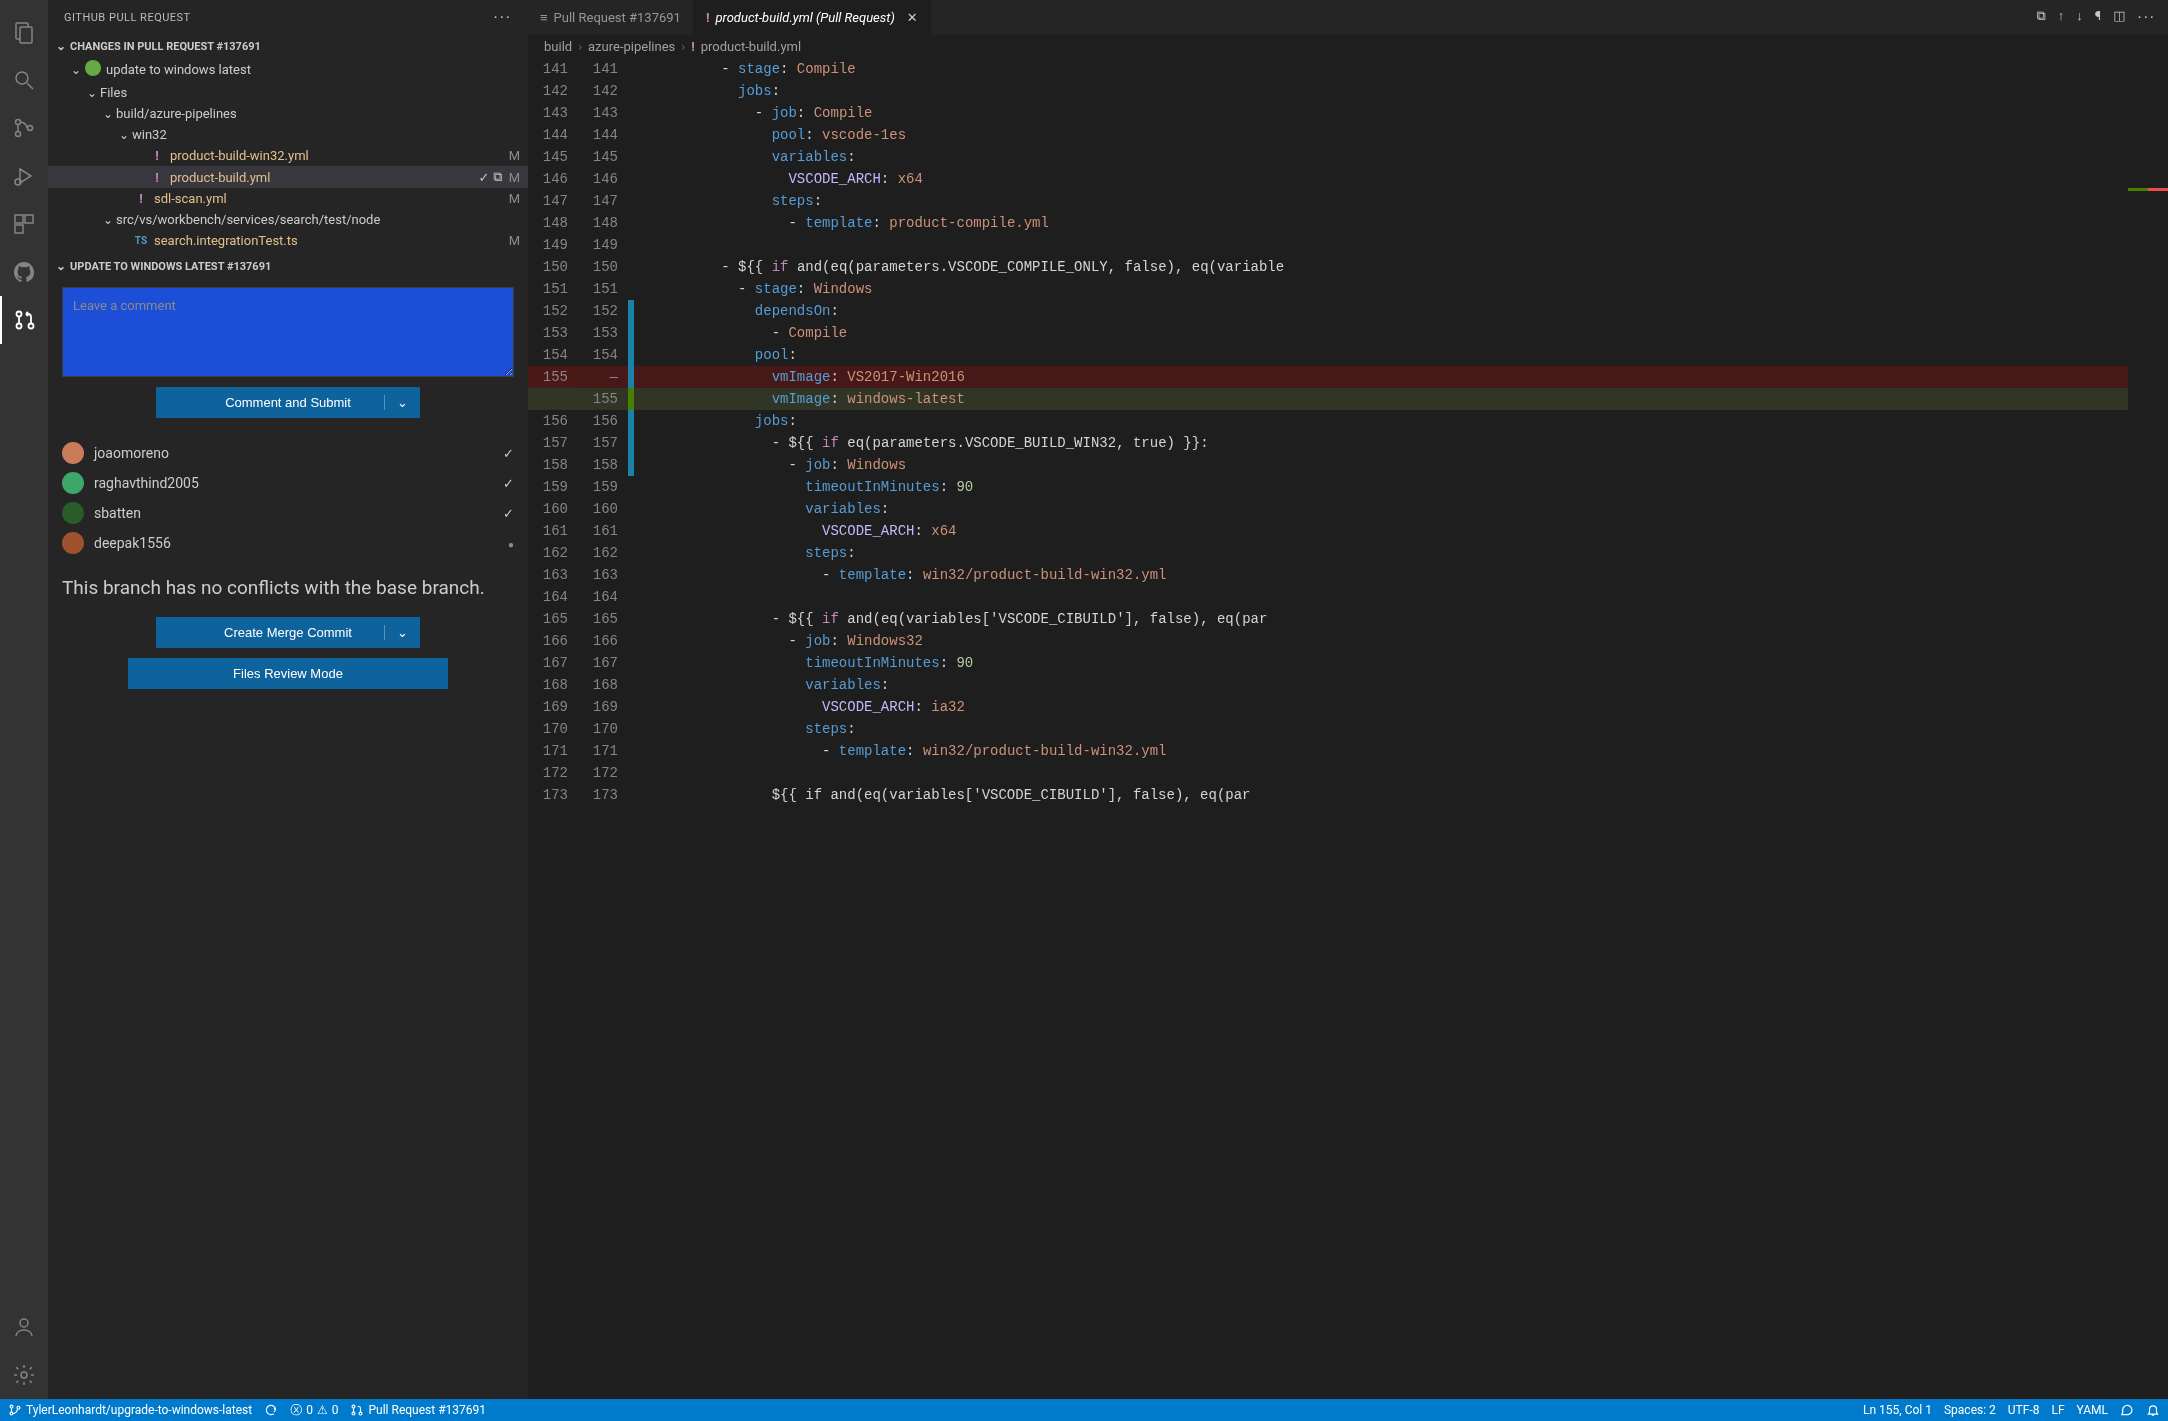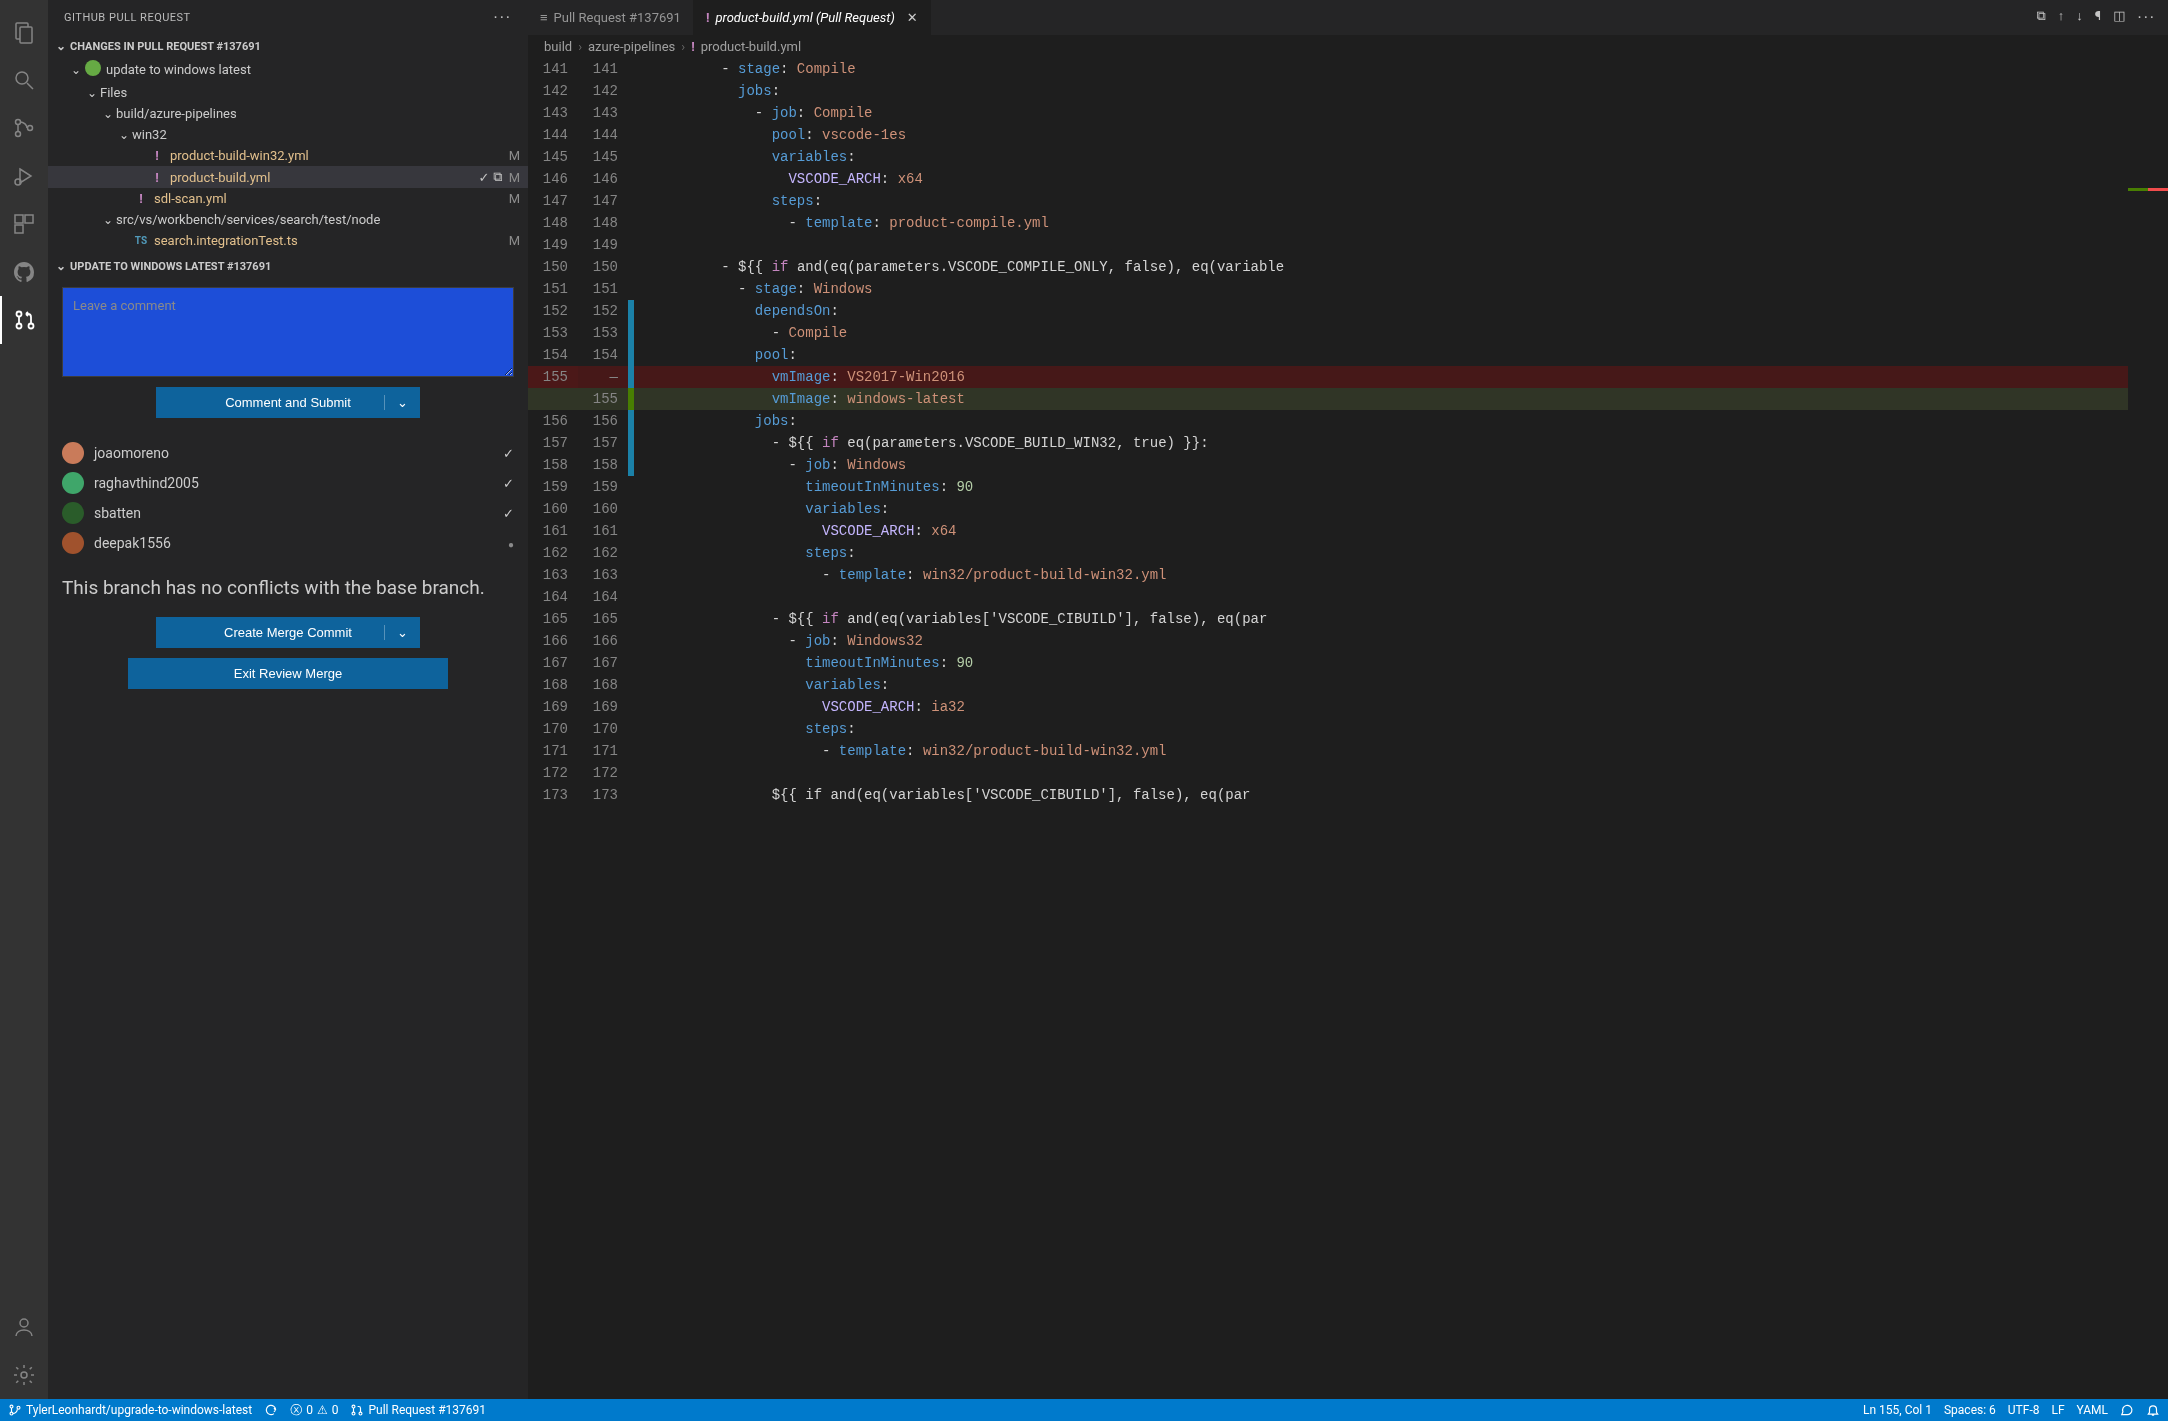--- a/index.html
+++ b/index.html
@@ -363,21 +363,21 @@
           </div>
         <div class="note">This branch has no conflicts with the base branch.</div>
         <div class="btn-row">
           <button class="btn split">
             <span>Create Merge Commit</span>
             <span class="caret-sec">⌄</span>
           </button>
         </div>
         <div class="btn-row">
           <button class="btn full">
-            <span>Exit Review Merge</span>
+            <span>Files Review Mode</span>
           </button>
         </div>
       </div>
     </div>
   </div>
 
   <div class="editor-area">
     <div class="tabs-row">
       <div id="tabs-container" style="display:flex;">
           <div class="tab">
@@ -480,21 +480,21 @@
         <circle cx="18" cy="18" r="2.5"></circle>
         <path d="M6 8.5v7M13 6h2a3 3 0 013 3v6.5"></path>
       </svg>
     <span>Pull Request #137691</span>
   </div>
   <div class="spacer"></div>
   <div class="sb-item">
       <span>Ln 155, Col 1</span>
     </div>
   <div class="sb-item">
-      <span>Spaces: 6</span>
+      <span>Spaces: 2</span>
     </div>
   <div class="sb-item">
       <span>UTF-8</span>
     </div>
   <div class="sb-item">
       <span>LF</span>
     </div>
   <div class="sb-item">
       <span>YAML</span>
     </div>

